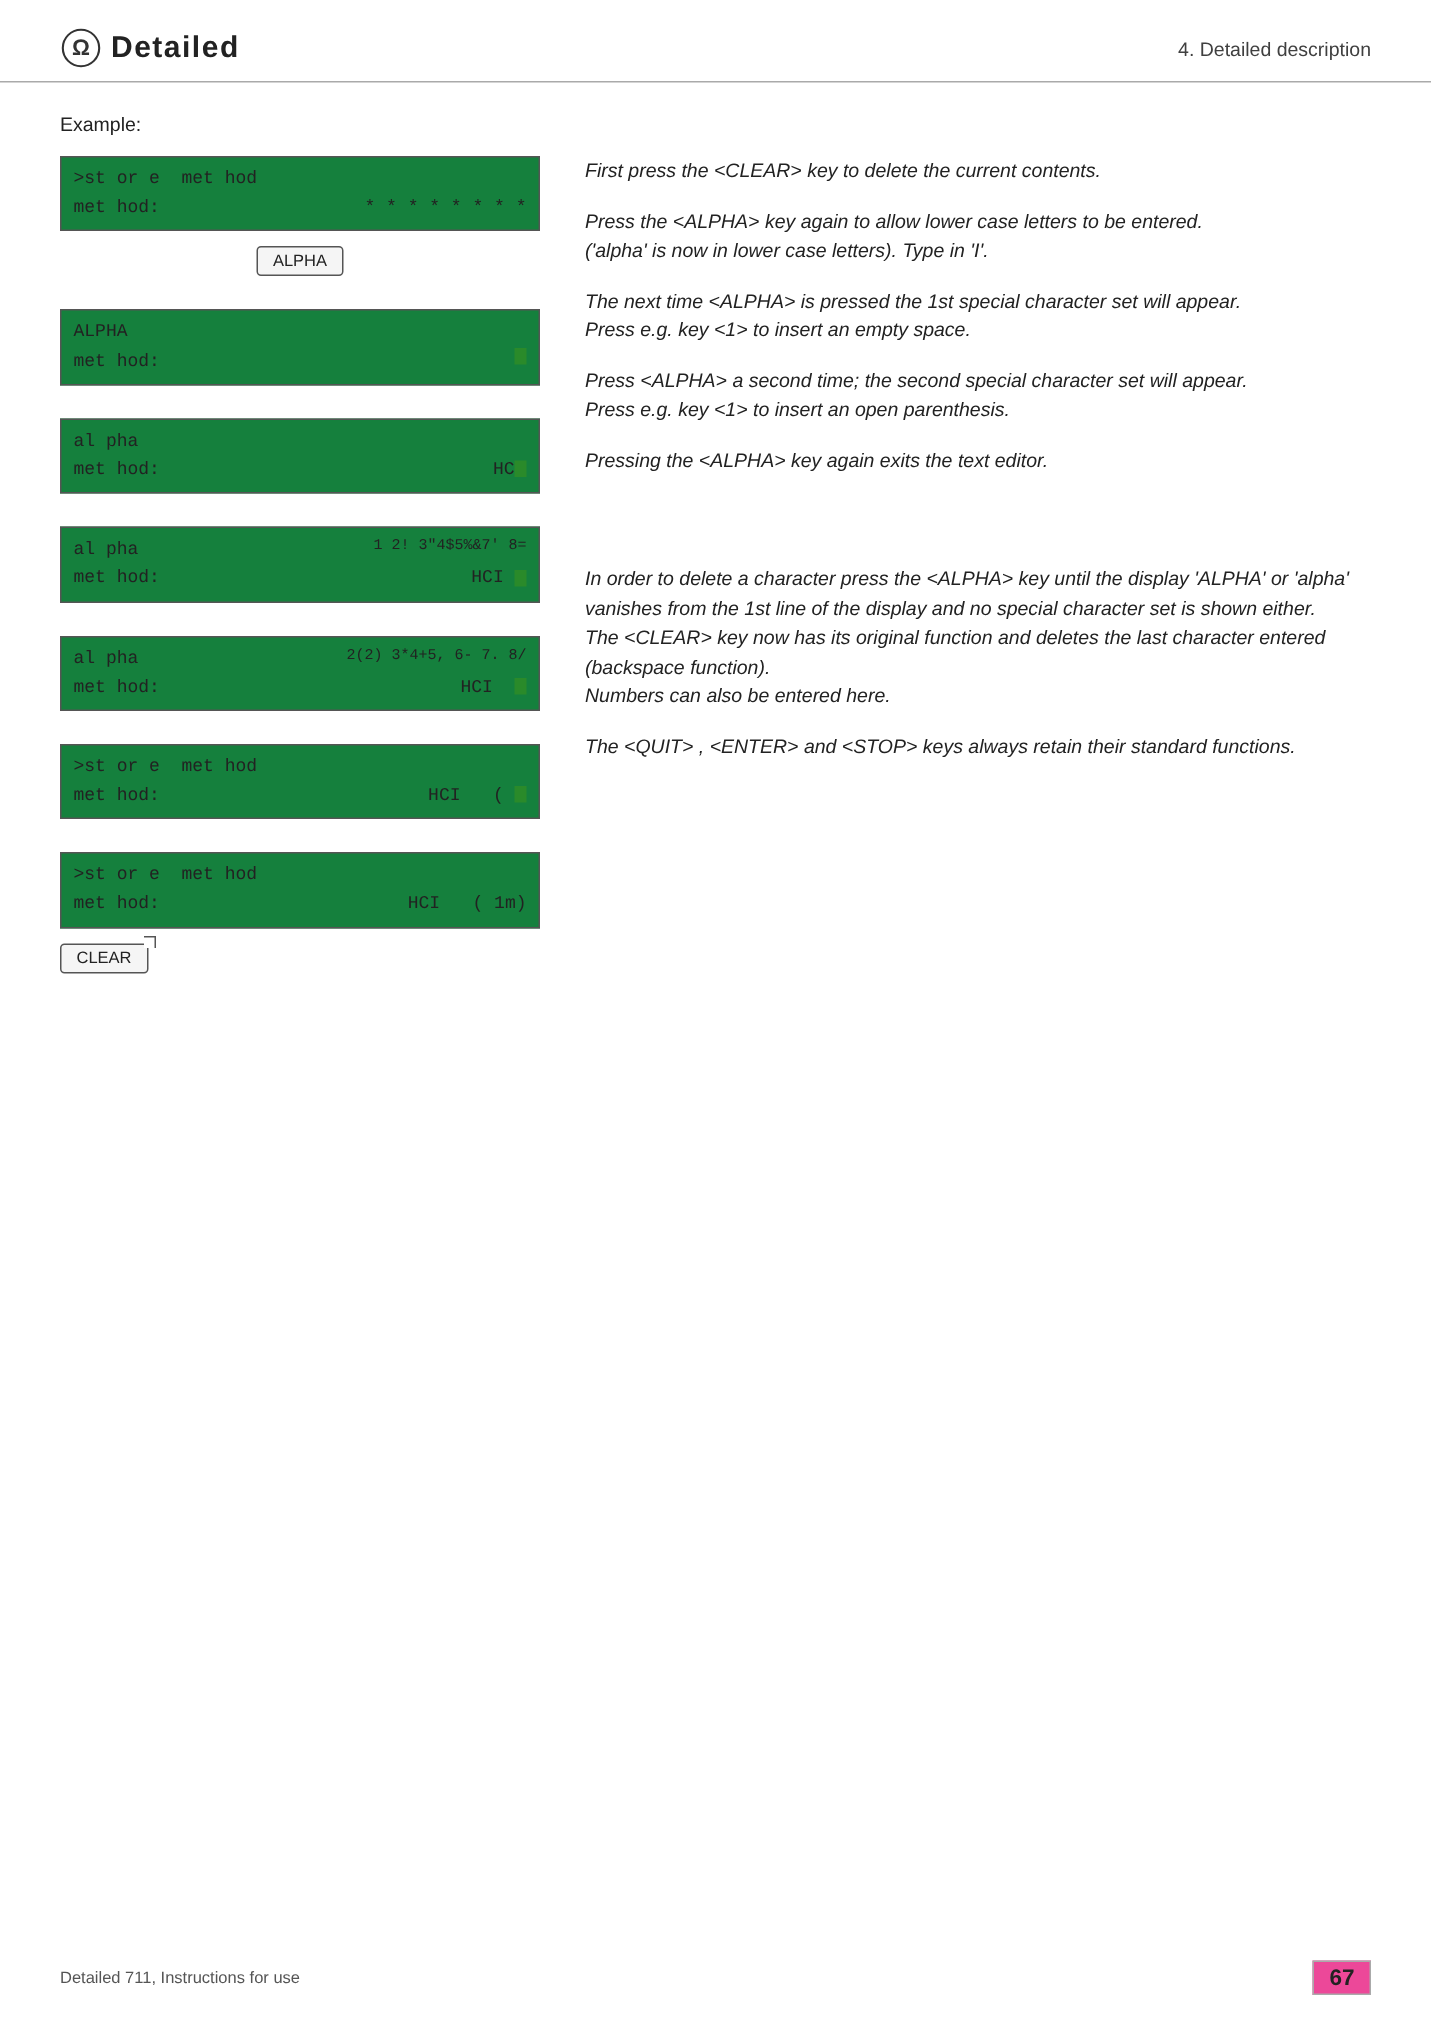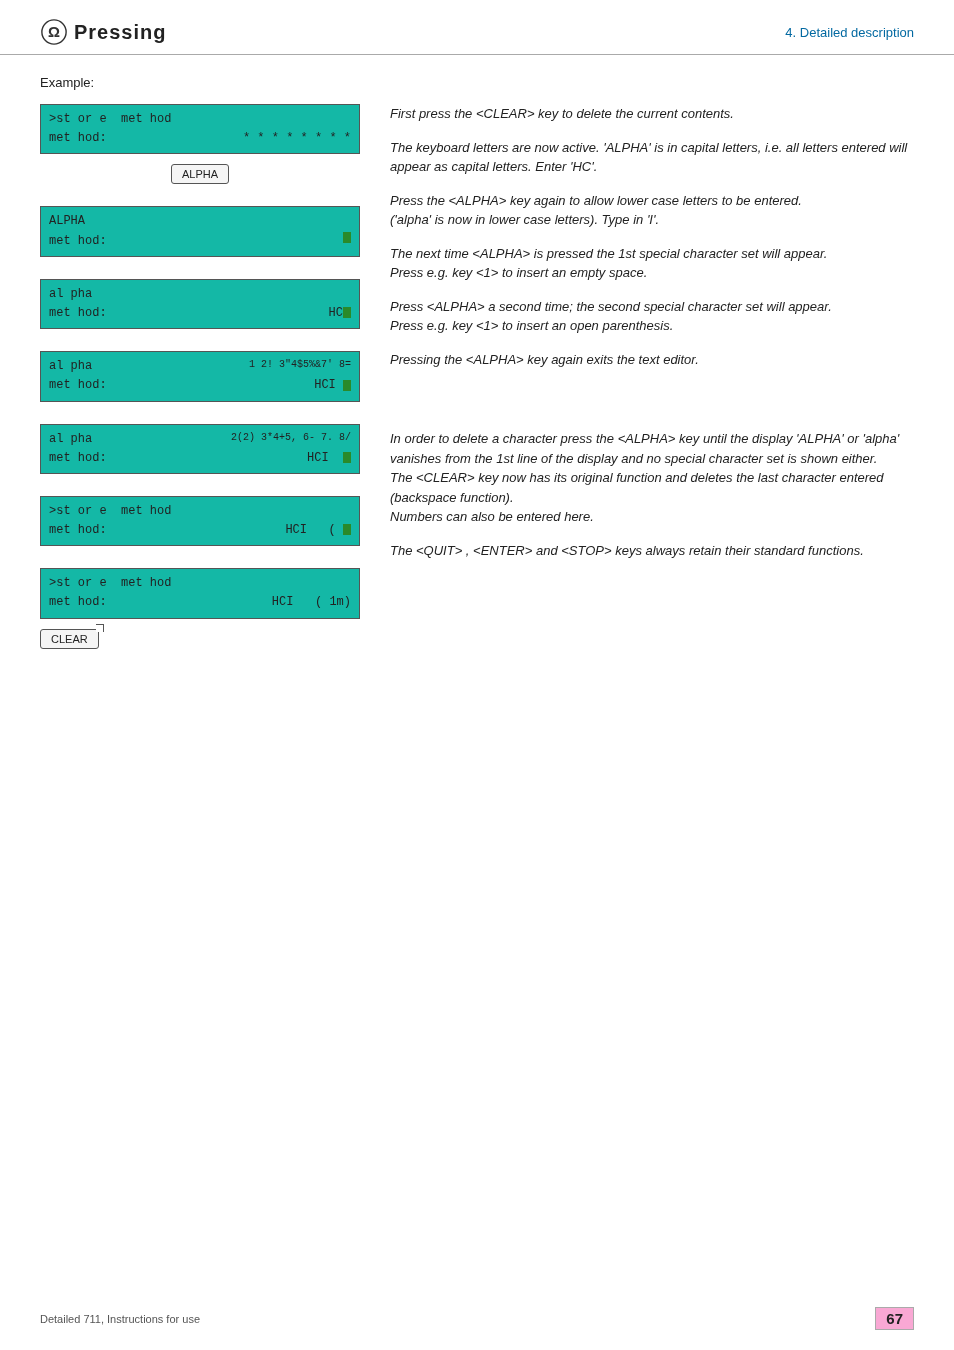--- a/index.html
+++ b/index.html
@@ -36,21 +36,21 @@
 
     .logo-text {
       font-size: 20px;
       font-weight: bold;
       font-family: Arial, sans-serif;
       letter-spacing: 1px;
     }
 
     .header-right {
       font-size: 13px;
-      color: #0369a1;
+      color: #404040;
     }
 
     
     .content {
       padding: 20px 40px 40px 40px;
     }
 
     .example-label {
       font-size: 13px;
       margin-bottom: 14px;
@@ -73,21 +73,21 @@
       line-height: 1.5;
       font-style: italic;
     }
 
     
     .lcd-box {
       border: 1px solid #555;
       padding: 5px 8px;
       font-family: 'Courier New', Courier, monospace;
       font-size: 12px;
-      background: #14b8a6;
+      background: #15803d;
       margin-bottom: 6px;
       line-height: 1.6;
     }
 
     .lcd-row {
       display: flex;
       justify-content: space-between;
     }
 
     
@@ -145,21 +145,21 @@
       justify-content: space-between;
       align-items: center;
       font-size: 11px;
       color: #555;
     }
 
     .page-num {
       font-size: 15px;
       font-weight: bold;
       color: #222;
-      background: #f9a8d4;
+      background: #ec4899;
       border: 1px solid #aaa;
       padding: 2px 10px;
     }
 
     .clear-key-wrapper {
       position: relative;
       display: inline-block;
     }
 
     .clear-corner {
@@ -175,21 +175,21 @@
   </style>
 </head>
 <body>
 
 <div class="header">
   <div class="logo-area">
     <svg class="logo-icon" viewBox="0 0 30 30">
       <circle cx="15" cy="15" r="13" fill="none" stroke="#333" stroke-width="1.5"></circle>
       <text x="15" y="20" text-anchor="middle" font-size="16" font-family="Arial" font-weight="bold" fill="#333">Ω</text>
     </svg>
-    <span class="logo-text">Pressing</span>
+    <span class="logo-text">Detailed</span>
   </div>
   <div class="header-right">4. Detailed description</div>
 </div>
 
 <div class="content">
   <div class="example-label">Example:</div>
 
   <div class="two-col">
 
     <div class="left-col">
@@ -293,23 +293,20 @@
 
     </div>
 
     <div class="right-col">
 
       <div class="right-para">
         First press the &lt;CLEAR&gt; key to delete the current contents.
       </div>
 
 
-      <div class="right-para">
-        The keyboard letters are now active. 'ALPHA' is in capital letters, i.e. all letters entered will appear as capital letters. Enter 'HC'.
-      </div>
 
       <div class="right-para">
         Press the &lt;ALPHA&gt; key again to allow lower case letters to be entered.<br>
         ('alpha' is now in lower case letters). Type in 'I'.
       </div>
 
       <div class="right-para">
         The next time &lt;ALPHA&gt; is pressed the 1st special character set will appear.<br>
         Press e.g. key &lt;1&gt; to insert an empty space.
       </div>

